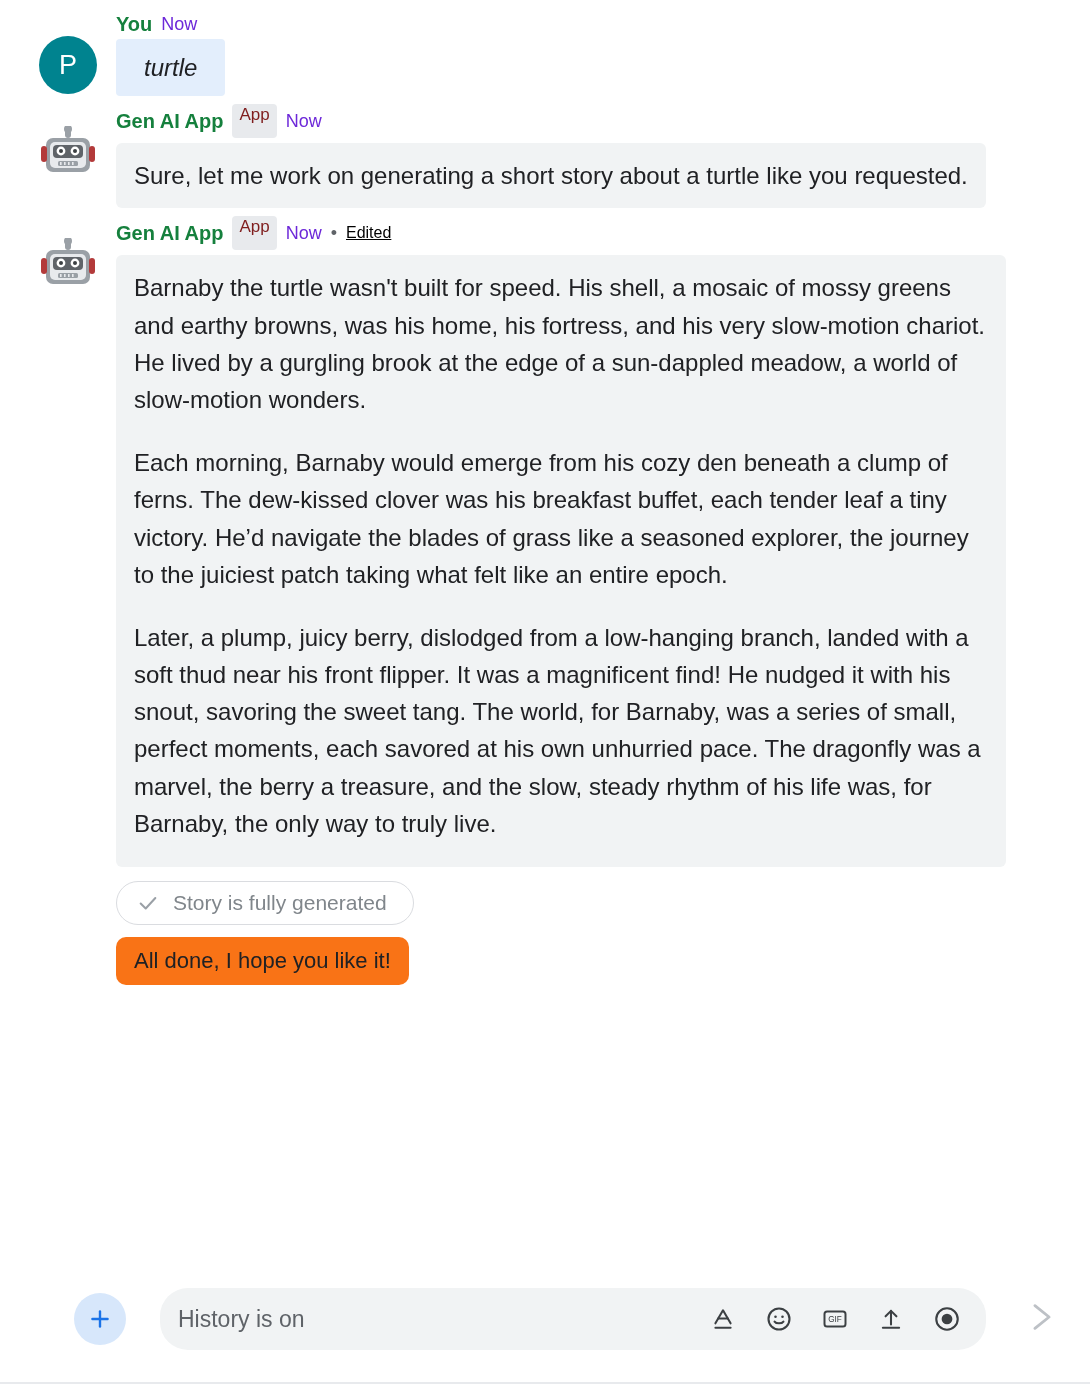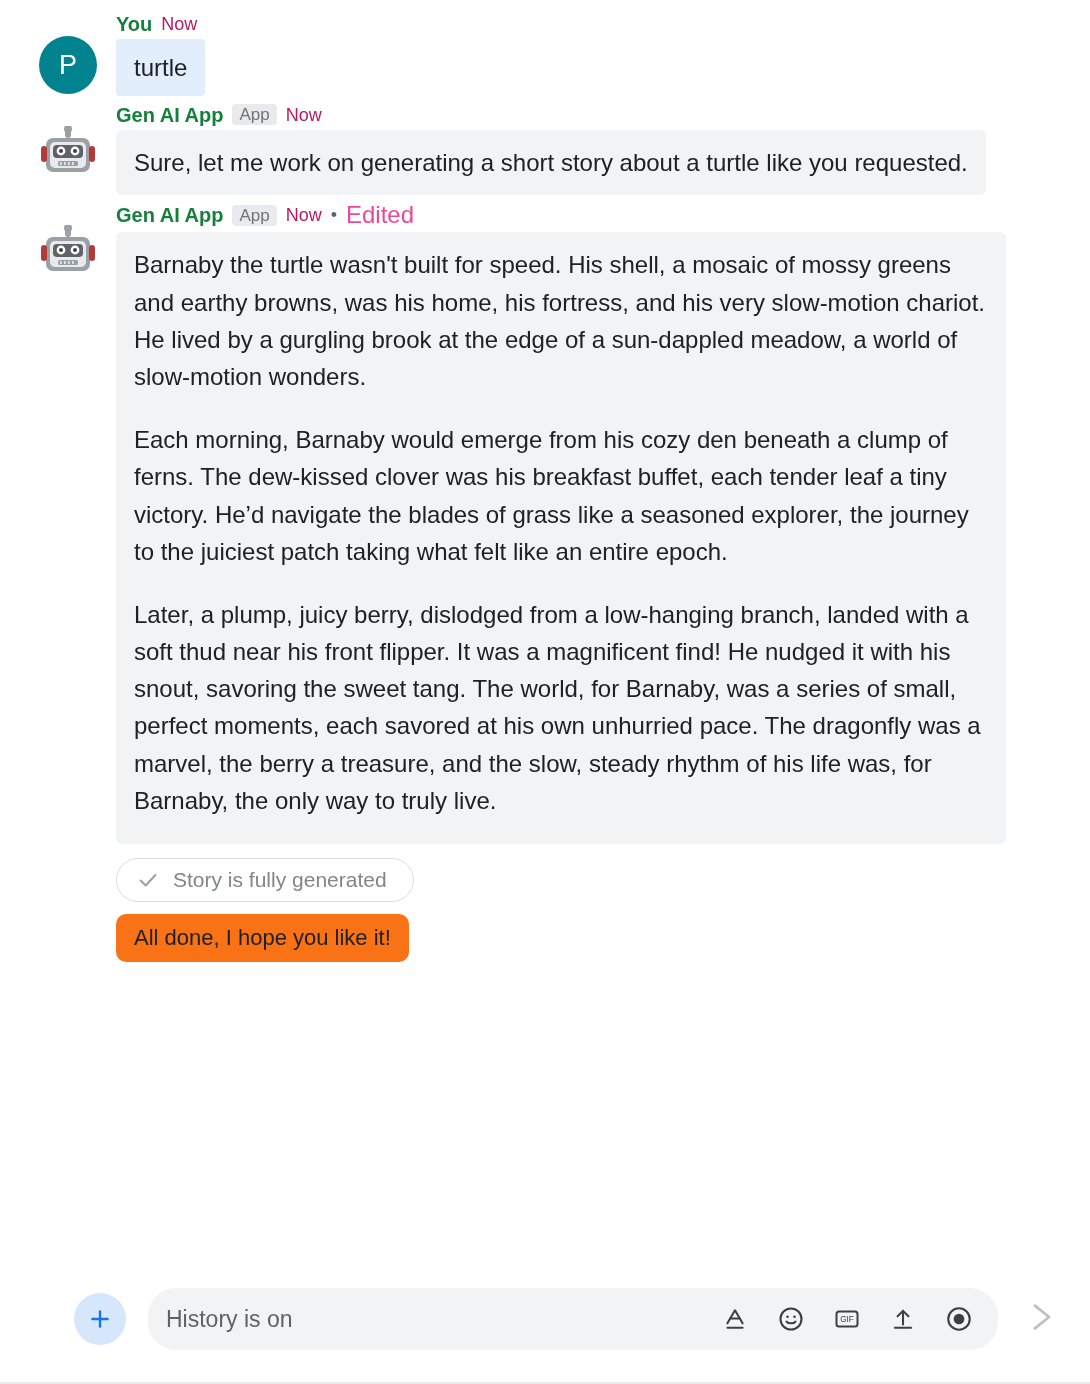--- a/index.html
+++ b/index.html
@@ -77,54 +77,56 @@
     margin-bottom: 5px;
     line-height: 1;
   }
   .sender-name {
     font-size: 20px;
     font-weight: bold;
     color: #15803d;
   }
   .app-badge {
     font-size: 17px;
-    color: #737373;
+    color: #7f1d1d;
     background: #e8eaed;
     border-radius: 4px;
-    padding: 2px 7px 2px 7px;
+    padding: 2px 7px 15px 7px;
     line-height: 1;
   }
   .timestamp {
     font-size: 18px;
-    color: #be185d;
+    color: #6d28d9;
   }
   .dot-sep {
     font-size: 18px;
     color: #5f6368;
     line-height: 1;
   }
   .edited {
-    font-size: 24px;
-    color: #ec4899;
+    font-size: 16px;
+    color: #000000;
+    text-decoration: underline;
   }
 
   .bubble {
     display: inline-block;
     max-width: 890px;
     border-radius: 6px;
     padding: 14px 18px;
     font-size: 24px;
     line-height: 1.55;
     color: #202124;
     word-wrap: break-word;
   }
   .bubble-user {
     background: #e3eefc;
     border-radius: 4px;
-    padding: 10px 18px;
+    padding: 10px 28px;
+    font-style: italic;
   }
   .bubble-bot {
     background: #f1f3f4;
   }
   .bubble-bot p {
     margin: 0 0 26px 0;
   }
   .bubble-bot p:last-child { margin-bottom: 11px; }
 
   .status-chip {
@@ -153,21 +155,21 @@
     font-size: 22px;
     color: #202124;
     margin-top: 12px;
   }
 
   
   .composer {
     display: flex;
     align-items: center;
     padding: 0 20px 34px 20px;
-    gap: 0;
+    gap: 12px;
   }
   .plus-btn {
     width: 52px;
     height: 52px;
     border-radius: 50%;
     background: #d7e7fb;
     display: flex;
     align-items: center;
     justify-content: center;
     flex: 0 0 52px;

